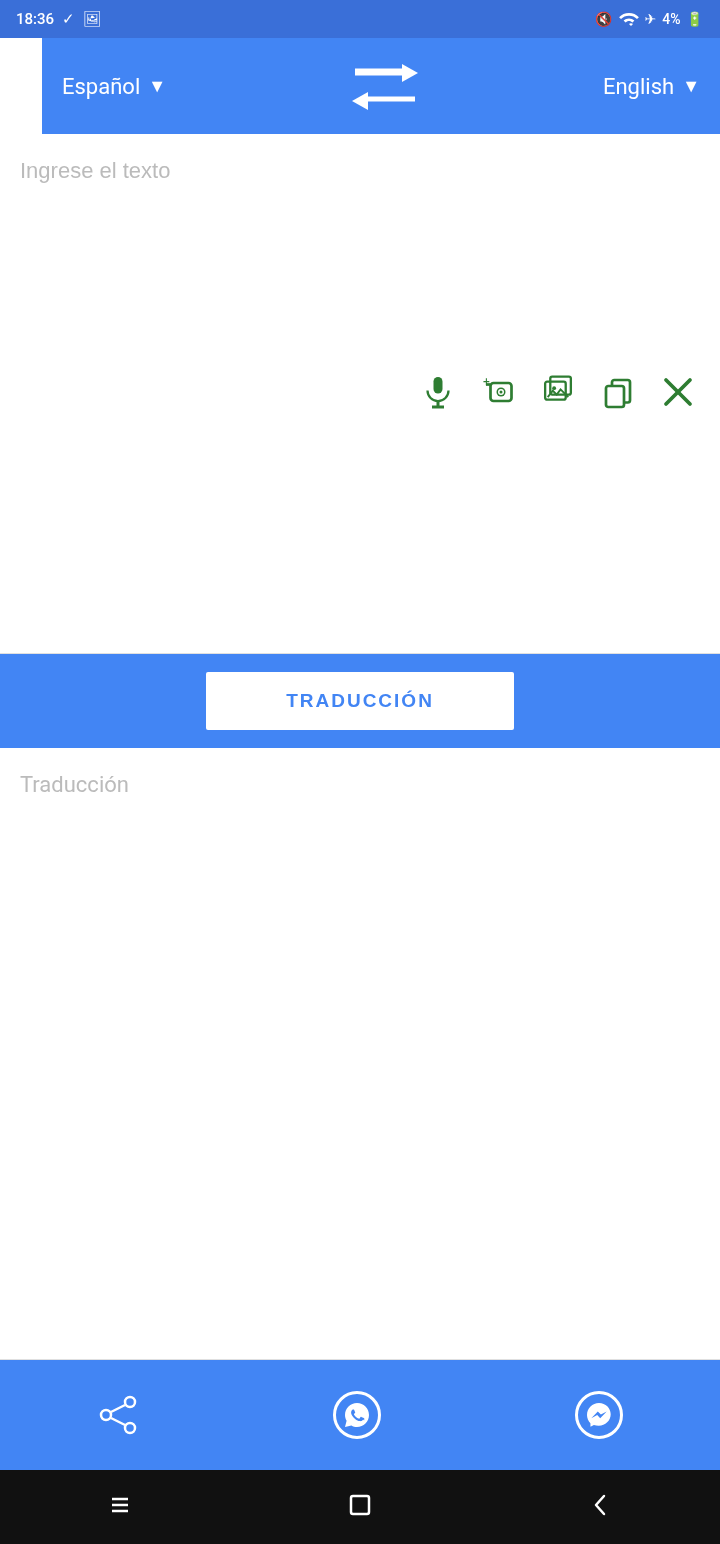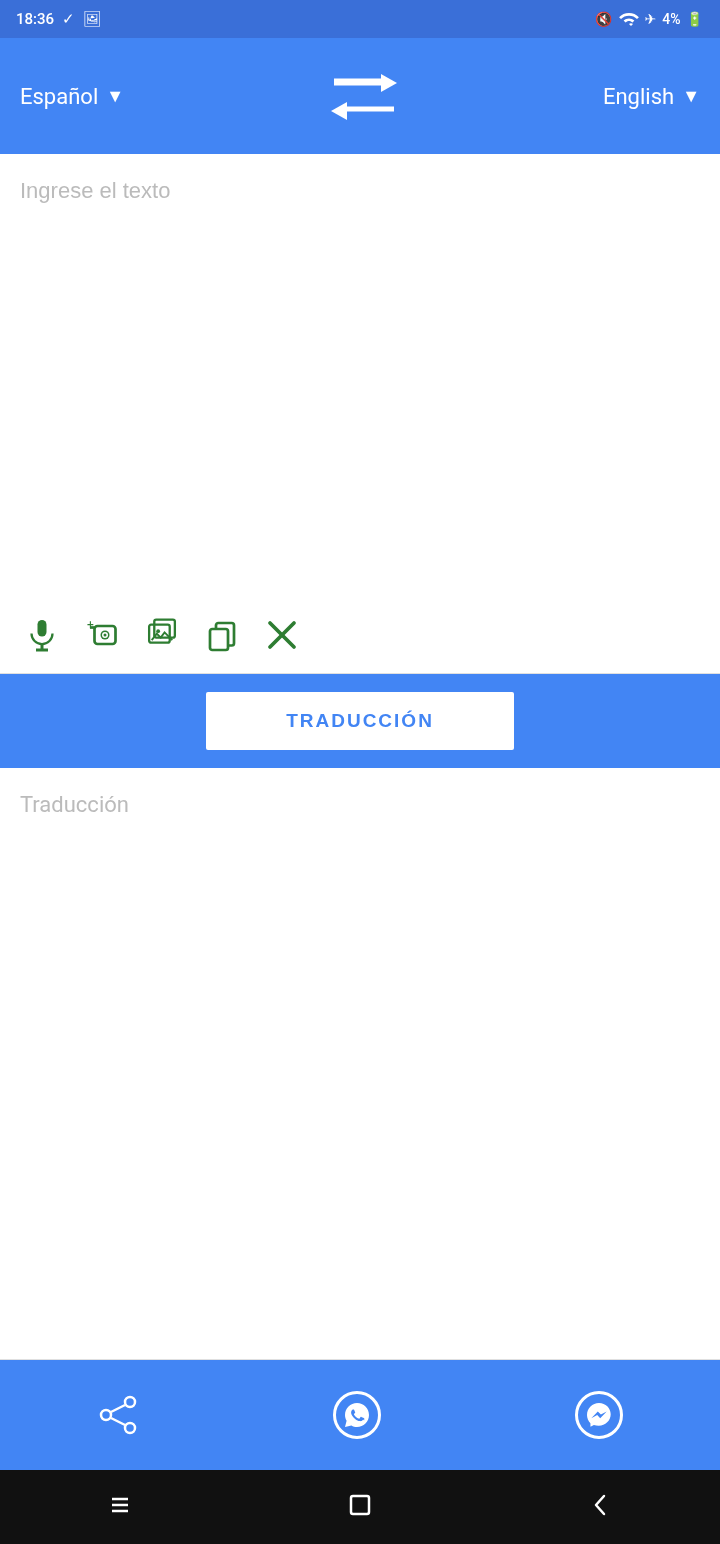--- a/index.html
+++ b/index.html
@@ -35,26 +35,27 @@
     .status-bar-right {
       display: flex;
       align-items: center;
       gap: 6px;
       font-size: 14px;
     }
 
     
     .header {
       background: #4285f4;
-      height: 116px;
+      height: 96px;
       display: flex;
       align-items: center;
       justify-content: space-between;
       padding: 8px 20px;
       flex-shrink: 0;
+      margin-left: 42px;
     }
     .lang-selector {
       display: flex;
       align-items: center;
       gap: 8px;
       cursor: pointer;
     }
     .lang-label {
       color: white;
       font-size: 22px;
@@ -77,21 +78,21 @@
       flex-direction: column;
       align-items: center;
       line-height: 1;
     }
 
     
     .input-area {
       background: white;
       flex: 0 0 520px;
       display: flex;
-      flex-direction: column;
+      flex-direction: row;
       border-bottom: 1px solid #e0e0e0;
     }
     .text-input {
       flex: 1;
       padding: 24px 20px 20px;
       font-size: 22px;
       color: #bbb;
       border: none;
       outline: none;
       resize: none;

